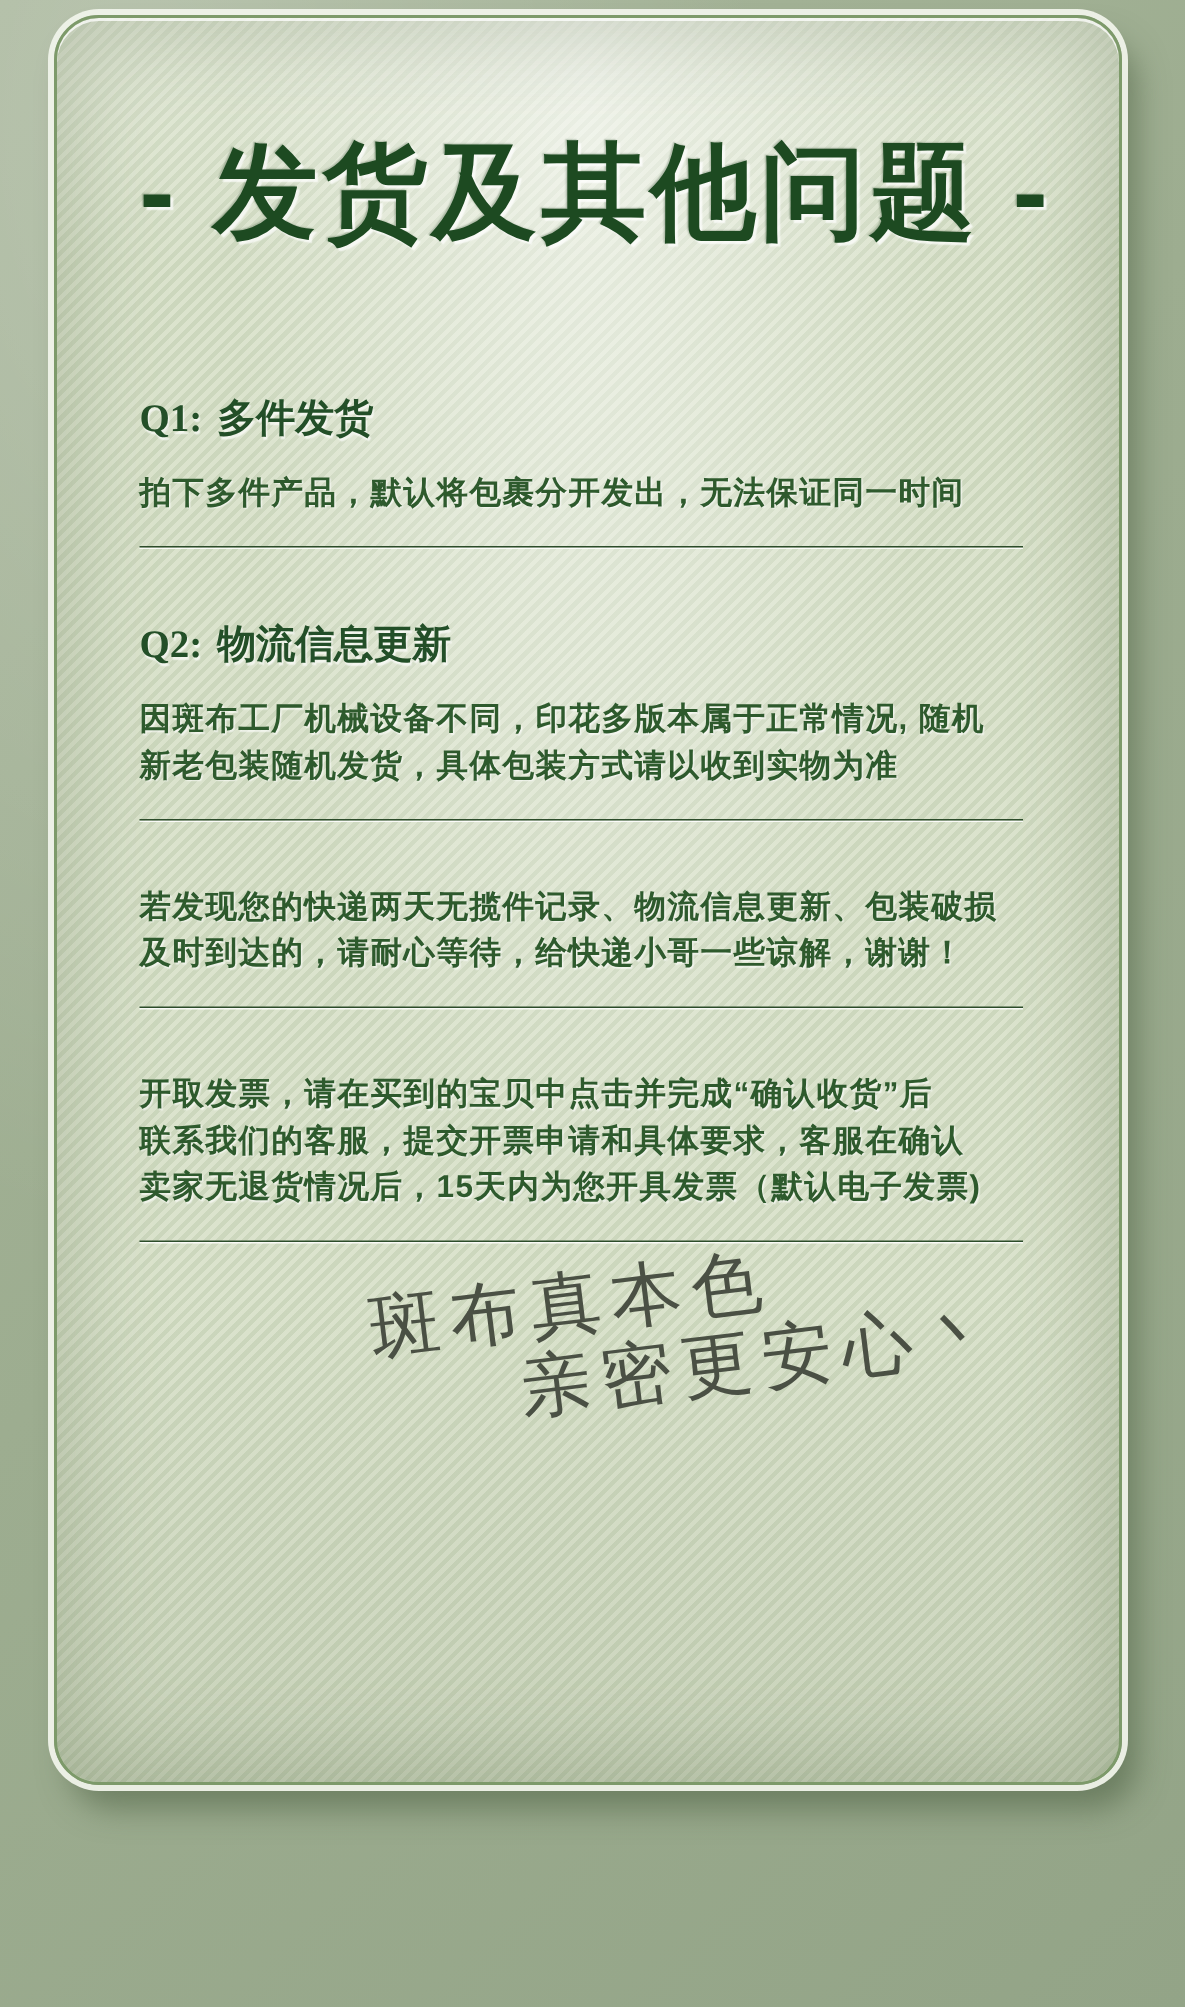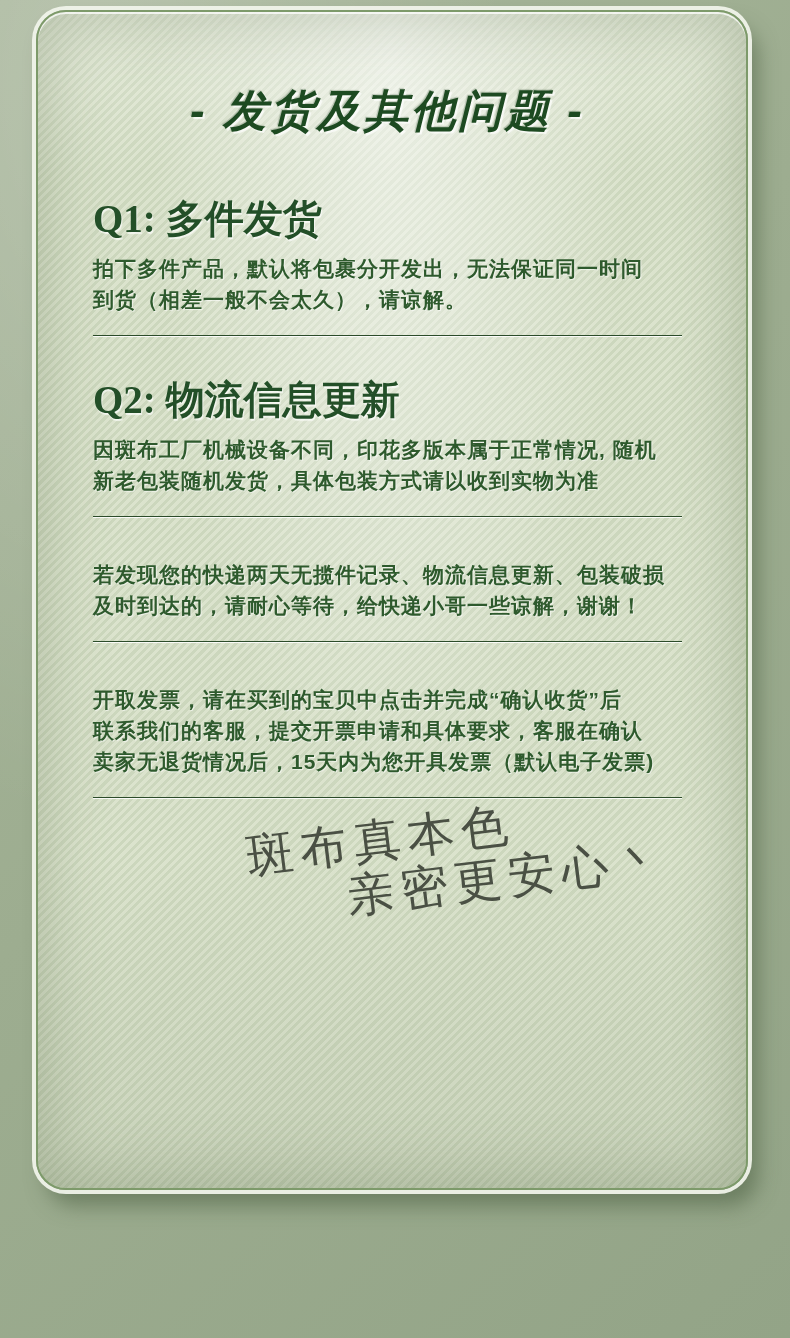--- a/index.html
+++ b/index.html
@@ -21,31 +21,30 @@
       repeating-linear-gradient(135deg, #dbe3cd 0px, #dbe3cd 3px, #ccd7bd 3px, #ccd7bd 6px);
     box-shadow:
       0 0 0 4px rgba(240,243,234,0.95),
       10px 16px 20px rgba(68,88,58,0.50),
       inset 0 2px 0 rgba(255,255,255,0.75),
       inset 0 0 65px 6px rgba(95,115,80,0.32);
   }
   .content { padding:70px 64px 0 55px; height:100%; }
   .title {
     text-align:center;
-    font-size:44px; font-weight:bold; letter-spacing:3px;
+    font-size:70px; font-weight:bold; letter-spacing:3px;
     color:#1d4a21;
     text-shadow:2px 2px 1px rgba(255,255,255,0.75), -1px -1px 1px rgba(25,55,25,0.25);
-    margin-bottom:56px;
+    margin-bottom:80px;
     white-space:nowrap;
-    font-style:italic;
   }
   .faq { margin-top:42px; }
   .faq:first-of-type { margin-top:0; }
   .q-head {
-    font-size:39px; font-weight:bold; color:#234f28;
+    font-size:26px; font-weight:bold; color:#234f28;
     text-shadow:1px 2px 1px rgba(255,255,255,0.70);
     line-height:44px; white-space:nowrap;
   }
   .q-num { font-family:"Liberation Serif","DejaVu Serif",serif; font-weight:600; margin-right:10px; }
   .q-body {
     margin-top:12px;
     font-size:21px; font-weight:bold; color:#2e5a2d;
     line-height:31px; letter-spacing:1px;
     text-shadow:1px 1px 1px rgba(255,255,255,0.65);
   }
@@ -71,21 +70,20 @@
     <div class="content">
 
       <h1 class="title">- 发货及其他问题 -</h1>
 
       <section class="faq">
         <h2 class="q-head">
           <span class="q-num">Q1:</span><span class="q-title">多件发货</span>
         </h2>
         <p class="q-body">
           <span class="q-line">拍下多件产品，默认将包裹分开发出，无法保证同一时间</span>
-          <span class="q-line">到货（相差一般不会太久），请谅解。</span>
         </p>
         <div class="divider"></div>
       </section>
 
       <section class="faq">
         <h2 class="q-head">
           <span class="q-num">Q2:</span><span class="q-title">物流信息更新</span>
         </h2>
         <p class="q-body">
           <span class="q-line">因斑布工厂机械设备不同，印花多版本属于正常情况, 随机</span>

